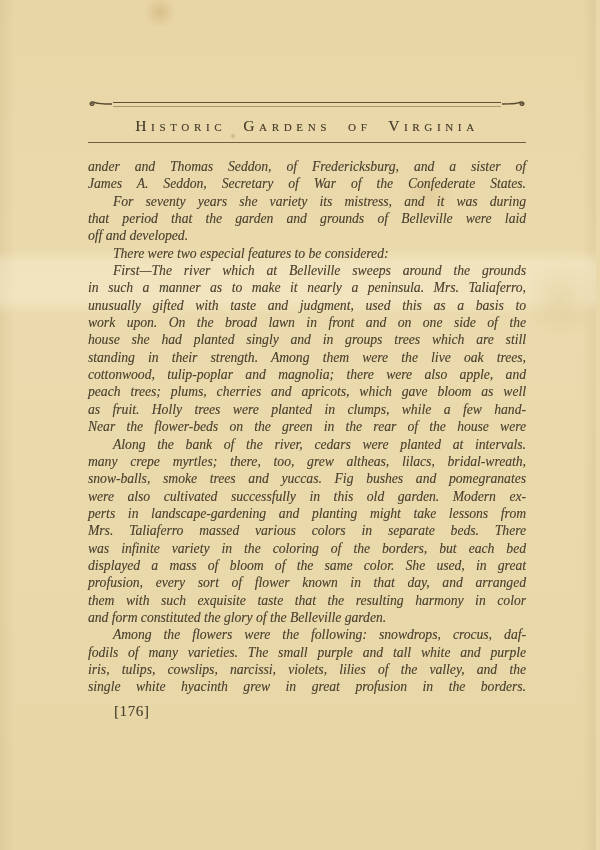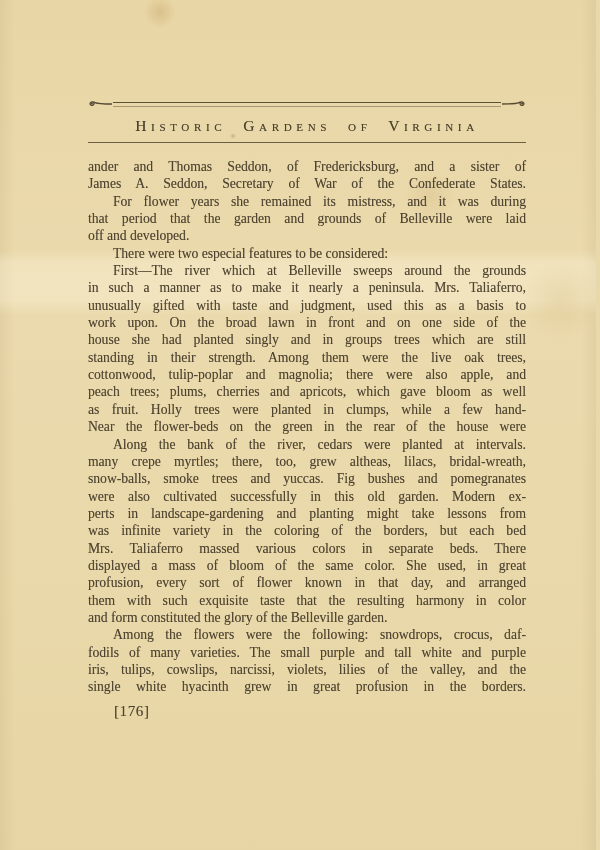--- a/index.html
+++ b/index.html
@@ -65,20 +65,21 @@
   
   .body-text {
     margin-top: 15px;
     font-size: 13.6px;
     line-height: 17.35px;
     text-shadow: 0.2px 0.2px 0.35px rgba(77,67,48,0.40);
   }
   .line {
     text-align: justify;
     white-space: normal;
+    font-style: italic;
   }
   .line.just { text-align-last: justify; }
   .line.left { text-align-last: left; }
   .line.indent { padding-left: 25px; }
   
   .page-number {
     margin-top: 7px;
     padding-left: 26px;
     font-size: 15px;
     letter-spacing: 0.6px;
@@ -105,41 +106,41 @@
       </div>
 
       <div class="title">Historic Gardens of Virginia</div>
 
       <div class="thin-rule"></div>
     </div>
 
     <div class="body-text" id="body-lines">
         <div class="line just">ander and Thomas Seddon, of Fredericksburg, and a sister of</div>
         <div class="line just">James A. Seddon, Secretary of War of the Confederate States.</div>
-        <div class="line indent just">For flower years she remained its mistress, and it was during</div>
+        <div class="line indent just">For seventy years she variety its mistress, and it was during</div>
         <div class="line just">that period that the garden and grounds of Belleville were laid</div>
         <div class="line left">off and developed.</div>
         <div class="line indent left">There were two especial features to be considered:</div>
         <div class="line indent just">First—The river which at Belleville sweeps around the grounds</div>
         <div class="line just">in such a manner as to make it nearly a peninsula. Mrs. Taliaferro,</div>
         <div class="line just">unusually gifted with taste and judgment, used this as a basis to</div>
         <div class="line just">work upon. On the broad lawn in front and on one side of the</div>
         <div class="line just">house she had planted singly and in groups trees which are still</div>
         <div class="line just">standing in their strength. Among them were the live oak trees,</div>
         <div class="line just">cottonwood, tulip-poplar and magnolia; there were also apple, and</div>
         <div class="line just">peach trees; plums, cherries and apricots, which gave bloom as well</div>
         <div class="line just">as fruit. Holly trees were planted in clumps, while a few hand-</div>
         <div class="line just">Near the flower-beds on the green in the rear of the house were</div>
         <div class="line indent just">Along the bank of the river, cedars were planted at intervals.</div>
         <div class="line just">many crepe myrtles; there, too, grew altheas, lilacs, bridal-wreath,</div>
         <div class="line just">snow-balls, smoke trees and yuccas. Fig bushes and pomegranates</div>
         <div class="line just">were also cultivated successfully in this old garden. Modern ex-</div>
         <div class="line just">perts in landscape-gardening and planting might take lessons from</div>
+        <div class="line just">Mrs. Taliaferro massed various colors in separate beds. There</div>
         <div class="line just">was infinite variety in the coloring of the borders, but each bed</div>
-        <div class="line just">Mrs. Taliaferro massed various colors in separate beds. There</div>
         <div class="line just">displayed a mass of bloom of the same color. She used, in great</div>
         <div class="line just">profusion, every sort of flower known in that day, and arranged</div>
         <div class="line just">them with such exquisite taste that the resulting harmony in color</div>
         <div class="line left">and form constituted the glory of the Belleville garden.</div>
         <div class="line indent just">Among the flowers were the following: snowdrops, crocus, daf-</div>
         <div class="line just">fodils of many varieties. The small purple and tall white and purple</div>
         <div class="line just">iris, tulips, cowslips, narcissi, violets, lilies of the valley, and the</div>
         <div class="line just">single white hyacinth grew in great profusion in the borders.</div>
       </div>
 

